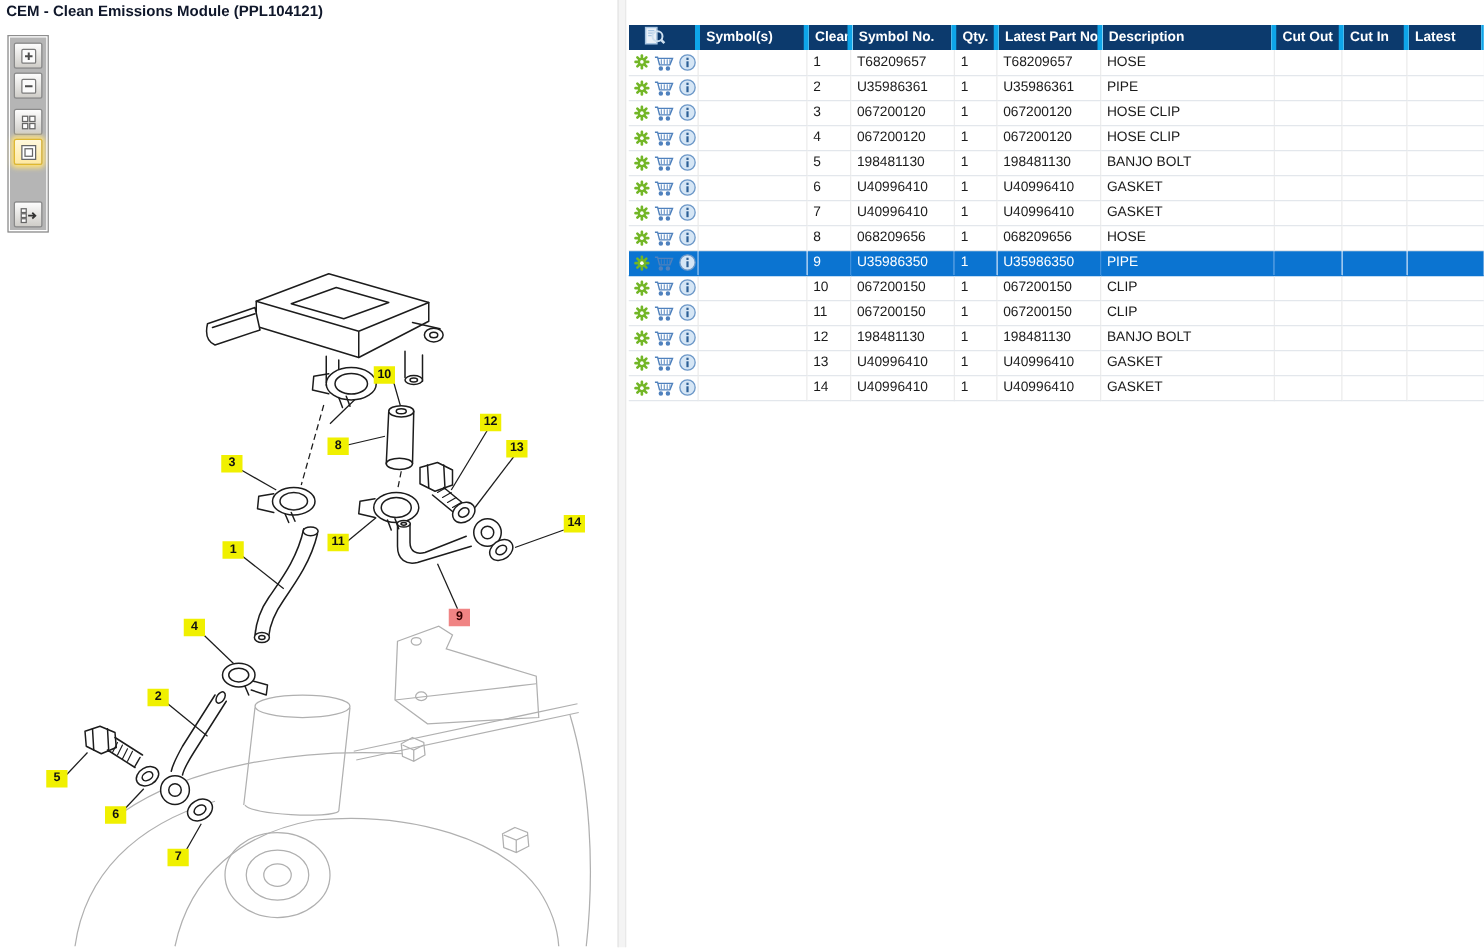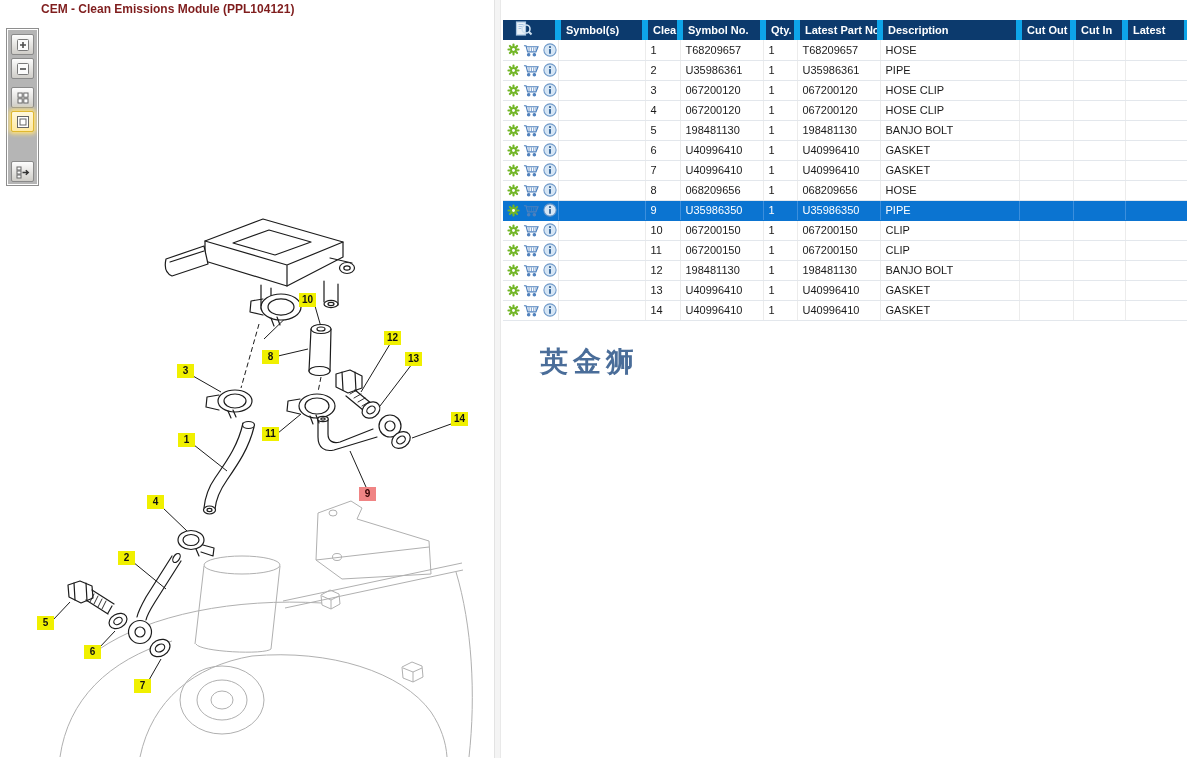--- a/index.html
+++ b/index.html
@@ -2,21 +2,21 @@
 <html style="--header-bg: #0c3a6d; --selected-bg: #0b74d1; --callout-yellow: #f0f000; --callout-red: #f08484; --watermark-color: #4a6d99;"><head>
 <meta charset="utf-8">
 <style>
   * { margin:0; padding:0; box-sizing:border-box; }
   html,body { width:1187px; height:758px; background:#fff; overflow:hidden;
               font-family:"Liberation Sans", sans-serif; }
   .app { position:relative; width:1187px; height:758px; background:#fff; }
 
   
   .left-panel { position:absolute; left:0; top:0; width:497px; height:758px; background:#fff; }
-  .page-title { position:absolute; left:5px; top:2px; font-size:12px; font-weight:bold; color:#7f1d1d; white-space:nowrap;margin-left:36px; }
+  .page-title { position:absolute; left:5px; top:2px; font-size:12px; font-weight:bold; color:#0f172a; white-space:nowrap; }
   .drawing { position:absolute; left:0; top:0; width:497px; height:758px; }
 
   .toolbar { position:absolute; left:6px; top:28px; width:33px; height:158px;
              background:#b5b5b5; border:1px solid #8e8e8e; outline:1px solid #fff; outline-offset:-2px;
              display:flex; flex-direction:column; align-items:center; padding-top:5px; }
   .tb-btn { width:23px; height:21px; margin-bottom:3px; display:flex; align-items:center; justify-content:center;
             background:linear-gradient(#fdfdfd,#cfcdc8); border:1px solid #8a8a8a; border-radius:2px; cursor:pointer; }
   .tb-btn.gap { margin-top:5px; }
   .tb-btn.active { background:linear-gradient(#fff8dd,#ffe9a0); border-color:#e0b830; box-shadow:0 0 4px 2px #ffe27a; }
   .tb-spacer { flex:1 1 auto; }
@@ -25,21 +25,21 @@
              font-size:10px; font-weight:bold; color:#111; background:var(--callout-yellow,#f0f000); cursor:pointer; }
   .callout.hl { background:var(--callout-red,#f08484); color:#300; }
 
   .divider { position:absolute; left:494px; top:0; width:7px; height:758px; background:#f4f4f4;
              border-left:1px solid #e3e3e3; border-right:1px solid #e9e9e9; cursor:col-resize; }
 
   
   .right-panel { position:absolute; left:503px; top:0; width:684px; height:758px; background:#fff; }
   table.parts { position:absolute; left:0; top:20px; width:684px; border-collapse:collapse; table-layout:fixed; }
   table.parts th { background:var(--header-bg,#0c3a6d); color:#fff; font-size:11px; font-weight:600;
-                   text-align:left; height:20px; padding:0 0 0 5px; border-right:6px solid #0ea5e9; white-space:nowrap; overflow:hidden; }
+                   text-align:left; height:20px; padding:0 0 0 5px; border-right:4px solid #0ea5e9; white-space:nowrap; overflow:hidden; }
   table.parts th.icon-col { padding:0 0 0 12px; }
   table.parts td { height:20px; font-size:11px; color:#1a1a1a; padding:0 0 0 5px;
                    border-bottom:1px solid #e3e7ec; border-right:1px solid #ececec; white-space:nowrap; overflow:hidden; }
   table.parts td.c-actions { padding:0 0 0 4px; }
   tr.row.selected td { background:var(--selected-bg,#0b74d1); color:#fff; border-right-color:#3c8fdd; border-bottom-color:#0b74d1; }
   .act-icons { display:flex; align-items:center; gap:3px; }
   .act-icons svg { display:block; cursor:pointer; }
 
   .watermark { position:absolute; left:37px; top:343px; font-size:28px; font-weight:bold;
                color:var(--watermark-color,#4a6d99); letter-spacing:5px; white-space:nowrap; }
@@ -813,15 +813,14 @@
             <td>U40996410</td>
             <td>1</td>
             <td>U40996410</td>
             <td>GASKET</td>
             <td></td>
             <td></td>
             <td></td>
           </tr>
         </tbody>
     </table>
-    <div class="watermark">英金狮</div>
   </div>
 </div>
 
 </body></html>

